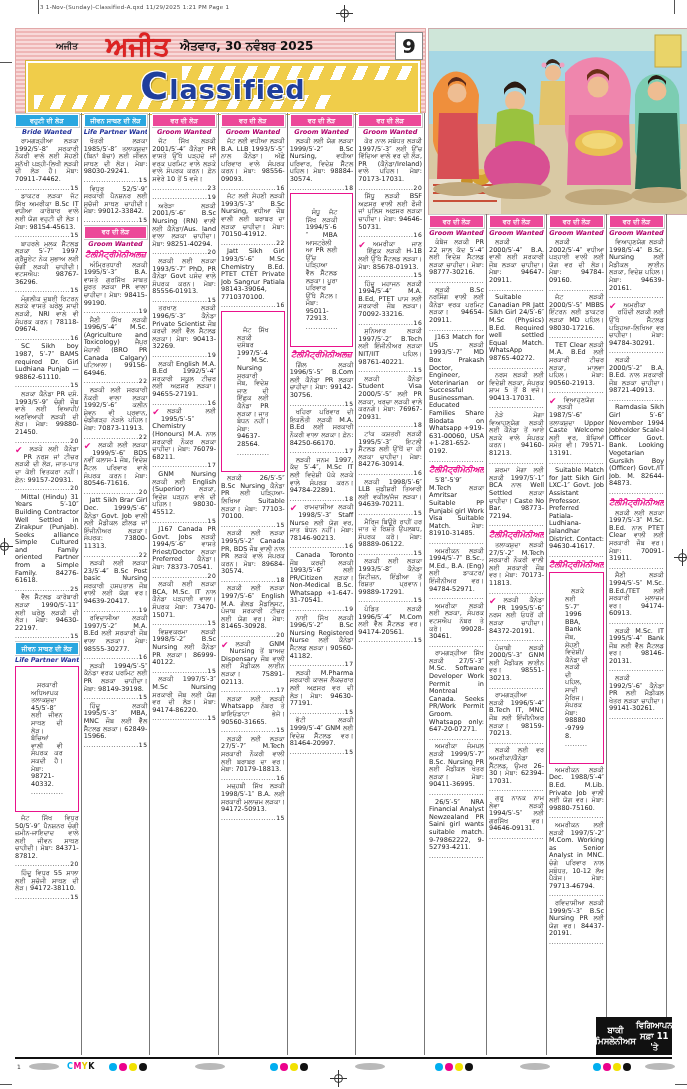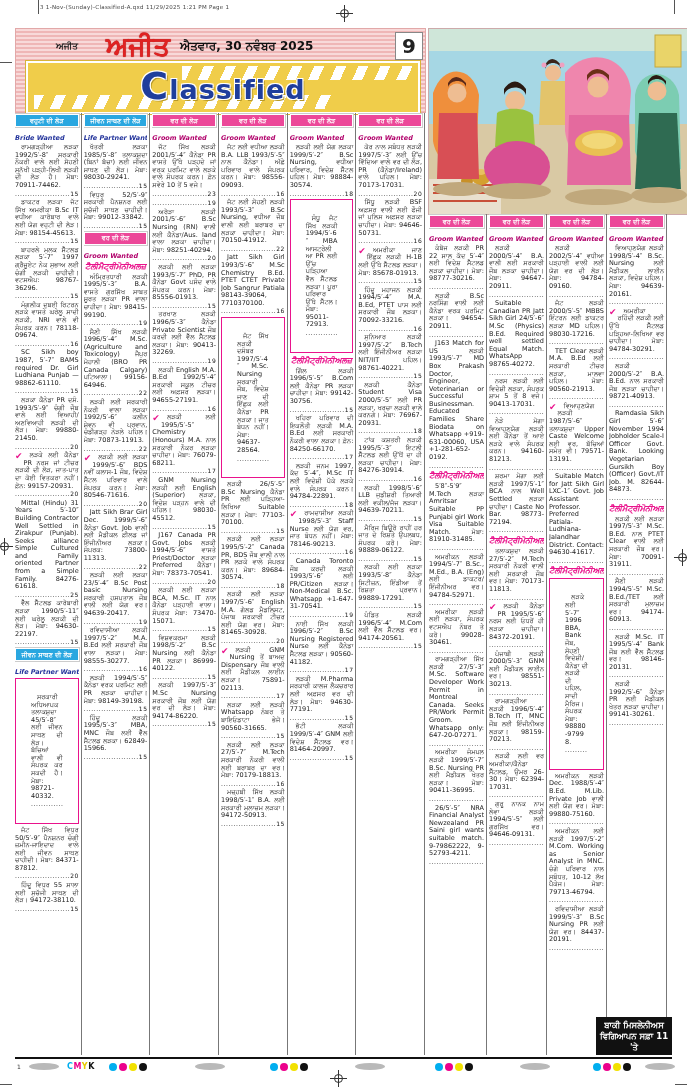--- a/index.html
+++ b/index.html
@@ -41,35 +41,35 @@
   .col{overflow:hidden;}
   #cols-left .col{width:64px;padding-right:2px;border-right:1px solid #777;margin-right:2px;}
   #cols-right .col{width:55px;padding-right:2px;border-right:1px solid #777;margin-right:2px;}
   .cols .col:last-child{border-right:none;margin-right:0;}
   .sec{margin:1px 0 2px 0;}
   .sec-box{height:11px;display:flex;align-items:center;justify-content:center;
            font-size:6.5px;font-weight:bold;color:#fff;border:1px solid #fff;
            box-shadow:0 0 0 1px #ccc;white-space:nowrap;overflow:hidden;}
   .sec-blue{background:#2aa7e0;}
   .sec-mag{background:#ec4899;}
-  .sec-en{font-size:6.5px;font-weight:bold;font-style:italic;text-align:left;
-          white-space:nowrap;overflow:hidden;margin-top:7px;}
+  .sec-en{font-size:6.5px;font-weight:bold;font-style:italic;text-align:center;
+          white-space:nowrap;overflow:hidden;margin-top:1px;}
   .sec-en.blue{color:#22339b;}
   .sec-en.mag{color:#b1006b;}
   .telemat{color:#e9138c;font-weight:bold;font-style:italic;font-size:8px;text-align:center;
            margin:2px 0;white-space:nowrap;overflow:hidden;
            text-shadow:.4px .4px 0 #f8a8d4;}
   .ad{font-size:6.5px;line-height:7.6px;text-align:justify;margin-bottom:2px;position:relative;}
   .ad .txt{display:block;text-indent:6px;word-break:break-word;}
   .ad.boxed{border:1.5px solid #e9138c;padding:15px;margin:2px 0 3px 0;}
   .ad .chk{color:#e9138c;font-size:9px;font-weight:bold;float:left;margin-right:1px;line-height:8px;}
   .tail{font-size:6px;letter-spacing:.6px;white-space:nowrap;overflow:hidden;color:#111;}
   
   .more-note{position:absolute;left:596px;top:1017px;width:76px;height:38px;background:#111;
-     color:#fff;display:flex;flex-direction:column;align-items:center;justify-content:center;
+     color:#fff;display:flex;flex-direction:row;align-items:center;justify-content:center;
      font-size:8.5px;font-weight:bold;line-height:11px;text-align:center;}
   .foot-rule{position:absolute;left:15px;top:1057px;width:657px;height:2px;background:#111;}
   .foot-strip{position:absolute;left:15px;top:1061px;width:657px;height:12px;}
   .foot-pagemark{position:absolute;left:2px;top:2px;font-size:6px;color:#333;}
   .gray-blob{position:absolute;top:2px;width:30px;height:7px;background:#b9b9b9;border-radius:50%;}
   .cmyk{position:absolute;top:1px;font-size:8px;font-weight:bold;letter-spacing:.5px;}
   .cmyk .c0{color:#00aeef}.cmyk .c1{color:#ec008c}.cmyk .c2{color:#e8c800}.cmyk .c3{color:#111}
   .dots{position:absolute;top:2px;display:flex;gap:2px;}
   .dots i{width:8px;height:8px;border-radius:50%;display:block;}
   .dots .d0{background:#00aeef}.dots .d1{background:#ec008c}.dots .d2{background:#f2e100}.dots .d3{background:#111}

